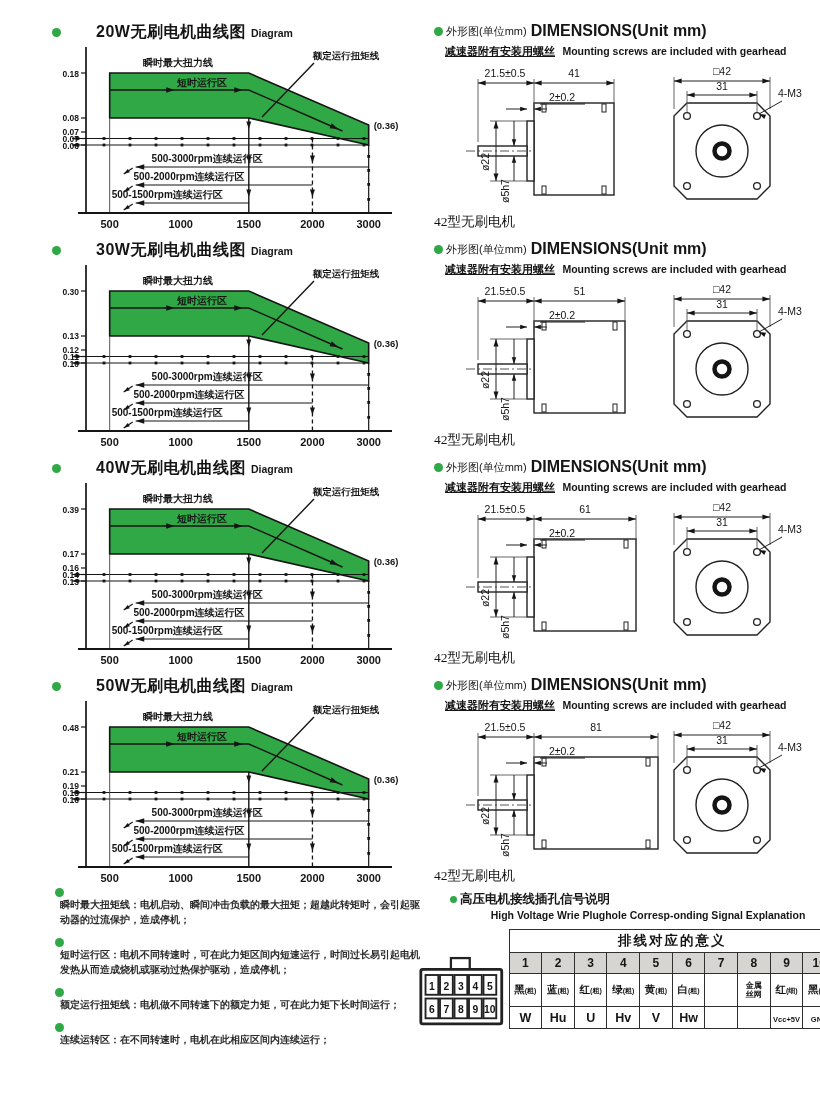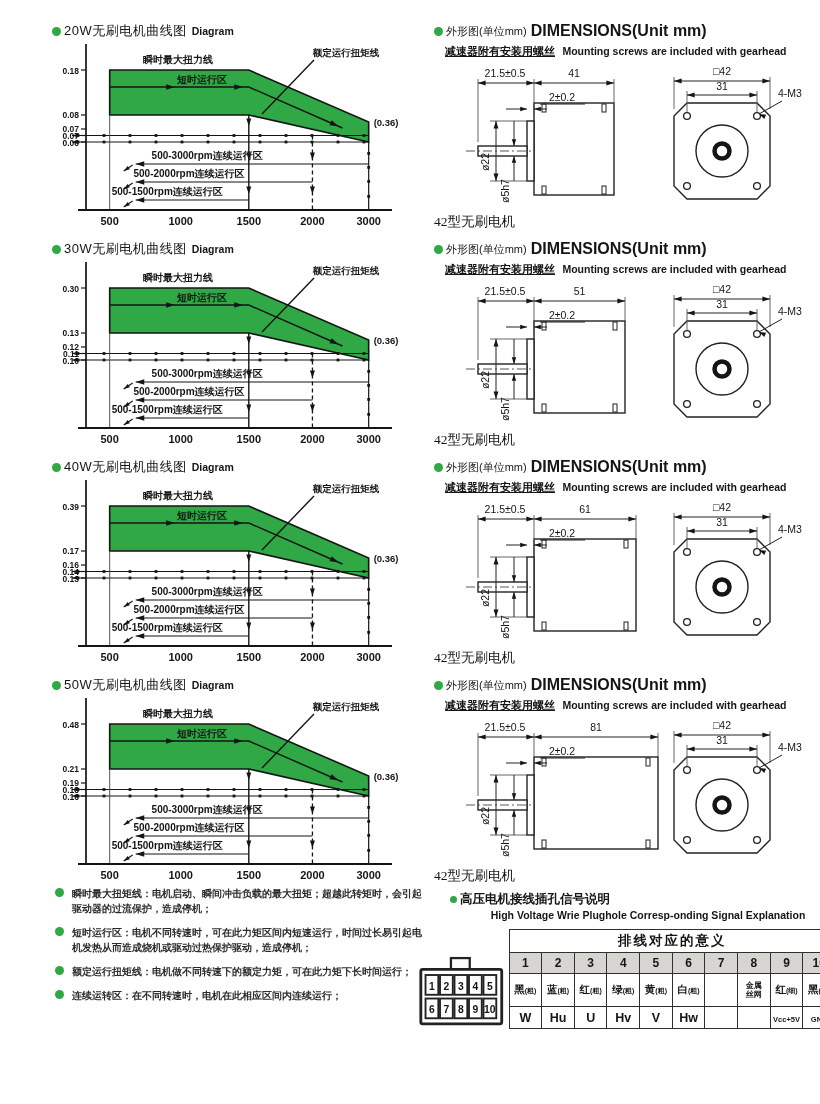--- a/index.html
+++ b/index.html
@@ -7,34 +7,34 @@
   .page{position:relative;width:820px;height:1104px;background:#fff;overflow:hidden;}
 
   .col-left{position:absolute;left:52px;top:22px;width:372px;}
   .col-right{position:absolute;left:434px;top:22px;width:382px;}
 
   .chart-section{height:218px;}
   .dim-section{height:218px;}
 
   .sec-title{display:flex;align-items:center;white-space:nowrap;}
   .bullet{width:9px;height:9px;border-radius:50%;background:#2fa845;display:inline-block;margin-right:3px;flex:0 0 auto;}
-  .title-cn{font-weight:normal;font-size:13px;letter-spacing:.5px;}
+  .title-cn{font-weight:bold;font-size:16px;letter-spacing:.5px;margin-left:32px;}
   .title-en{font-weight:bold;font-size:10.5px;margin-left:5px;}
 
   .dimh-cn{font-weight:normal;font-size:11px;}
   .dimh-en{font-weight:bold;font-size:16px;margin-left:4px;}
   .dim-sub{margin:1px 0 0 11px;white-space:nowrap;}
   .dimsub-cn{font-weight:bold;font-size:11px;text-decoration:underline;}
   .dimsub-en{font-weight:bold;font-size:10.5px;margin-left:3px;}
   .dim-caption{text-align:left;font-family:"Liberation Serif",serif;font-size:13.5px;margin-top:0;}
 
   svg text{fill:#151515;}
 
   .notes{position:absolute;left:55px;top:886px;width:372px;}
-  .note{display:flex;margin-bottom:9px;}
+  .note{display:flex;margin-bottom:9px;flex-direction:column;}
   .note .bullet{margin-top:2px;}
   .note-text{font-size:10px;font-weight:bold;line-height:1.5;color:#2b2b2b;margin-left:5px;}
 
   .wiring{position:absolute;left:418px;top:891px;width:418px;}
   .wiring-title{display:flex;align-items:center;margin-left:32px;}
   .wiring-title .bullet{width:7px;height:7px;}
   .wt-cn{font-weight:bold;font-size:12.5px;}
   .wt-en{font-weight:bold;font-size:10.5px;margin-left:42px;margin-top:1px;text-align:center;}
   .wiring-body{display:flex;align-items:flex-end;margin-top:8px;}
   .wtable{border-collapse:collapse;table-layout:fixed;width:348px;margin-left:4px;}

